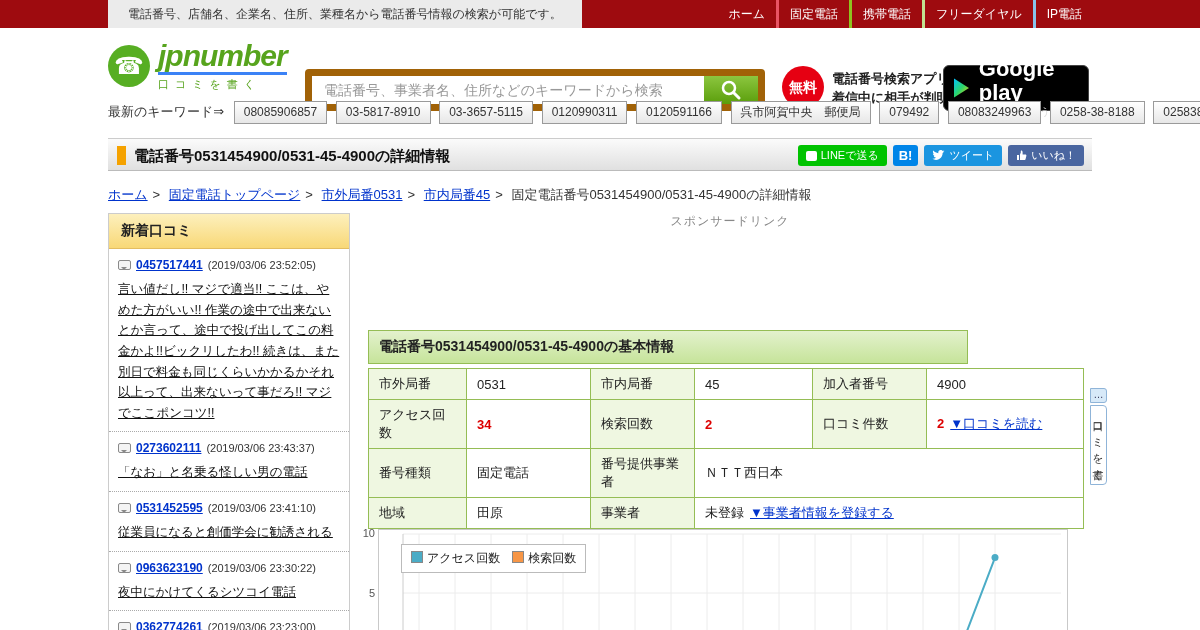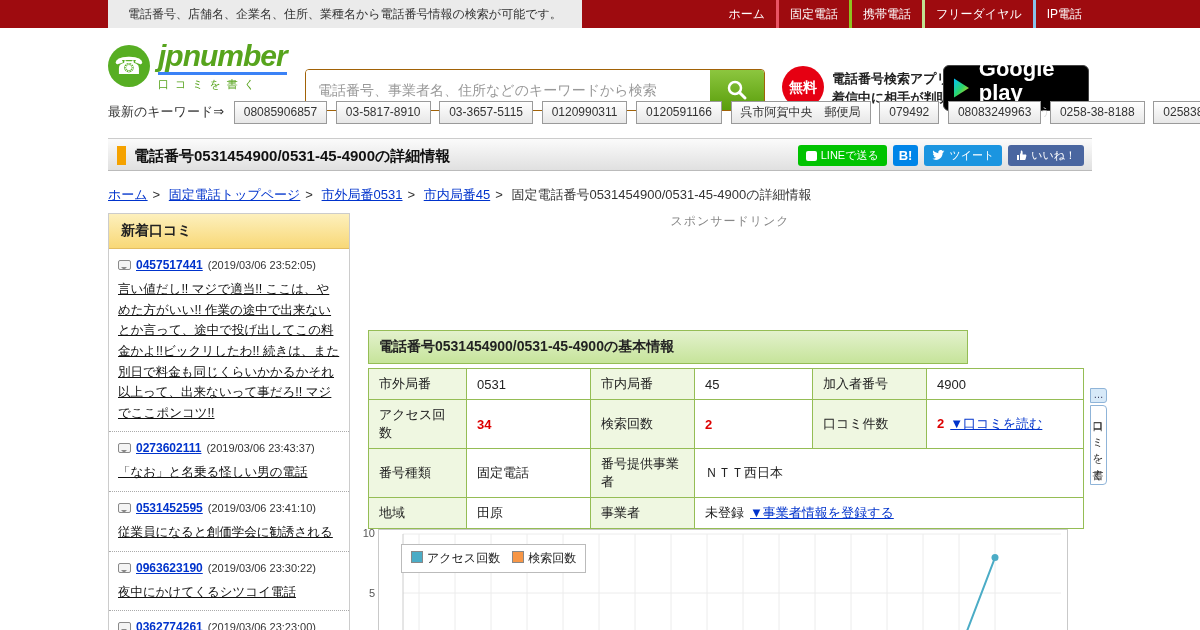--- a/index.html
+++ b/index.html
@@ -22,21 +22,21 @@
   .header { position:absolute; left:0; top:28px; width:1200px; height:68px; background:#fff; }
   .logo { position:absolute; left:108px; top:12px; display:flex; align-items:center; cursor:pointer; }
   .logo-icon { width:42px; height:42px; border-radius:50%; background:#57ae23; color:#fff;
                font-size:24px; line-height:42px; text-align:center; }
   .logo-textwrap { margin-left:8px; }
   .logo-brand { font-size:30px; font-weight:bold; font-style:italic; color:#57a41d;
                 letter-spacing:-1px; border-bottom:3px solid #3b82f6; line-height:1.05; display:inline-block; }
   .logo-sub { font-size:11px; color:#57a41d; letter-spacing:6px; margin-top:2px; }
 
   .searchbox { position:absolute; left:305px; top:41px; width:460px; height:42px; display:flex;
-               border:1px solid #a16207; border-radius:4px; overflow:hidden; background:#fff; }
+               border:7px solid #a16207; border-radius:4px; overflow:hidden; background:#fff; }
   .searchbox input { flex:1; border:0; outline:none; font-size:14px; padding:0 12px; color:#333;
                      font-family:inherit; }
   .searchbox input::placeholder { color:#999; }
   .search-btn { width:54px; border:0; background:linear-gradient(#8cc63f,#5a9e0b); cursor:pointer;
                 display:flex; align-items:center; justify-content:center; }
 
   .free-badge { position:absolute; left:782px; top:38px; width:42px; height:42px; border-radius:50%;
                 background:#e60012; color:#fff; font-size:14px; font-weight:bold; text-align:center;
                 line-height:42px; }
   .app-promo { position:absolute; left:832px; top:42px; font-size:13px; font-weight:bold; color:#222;

